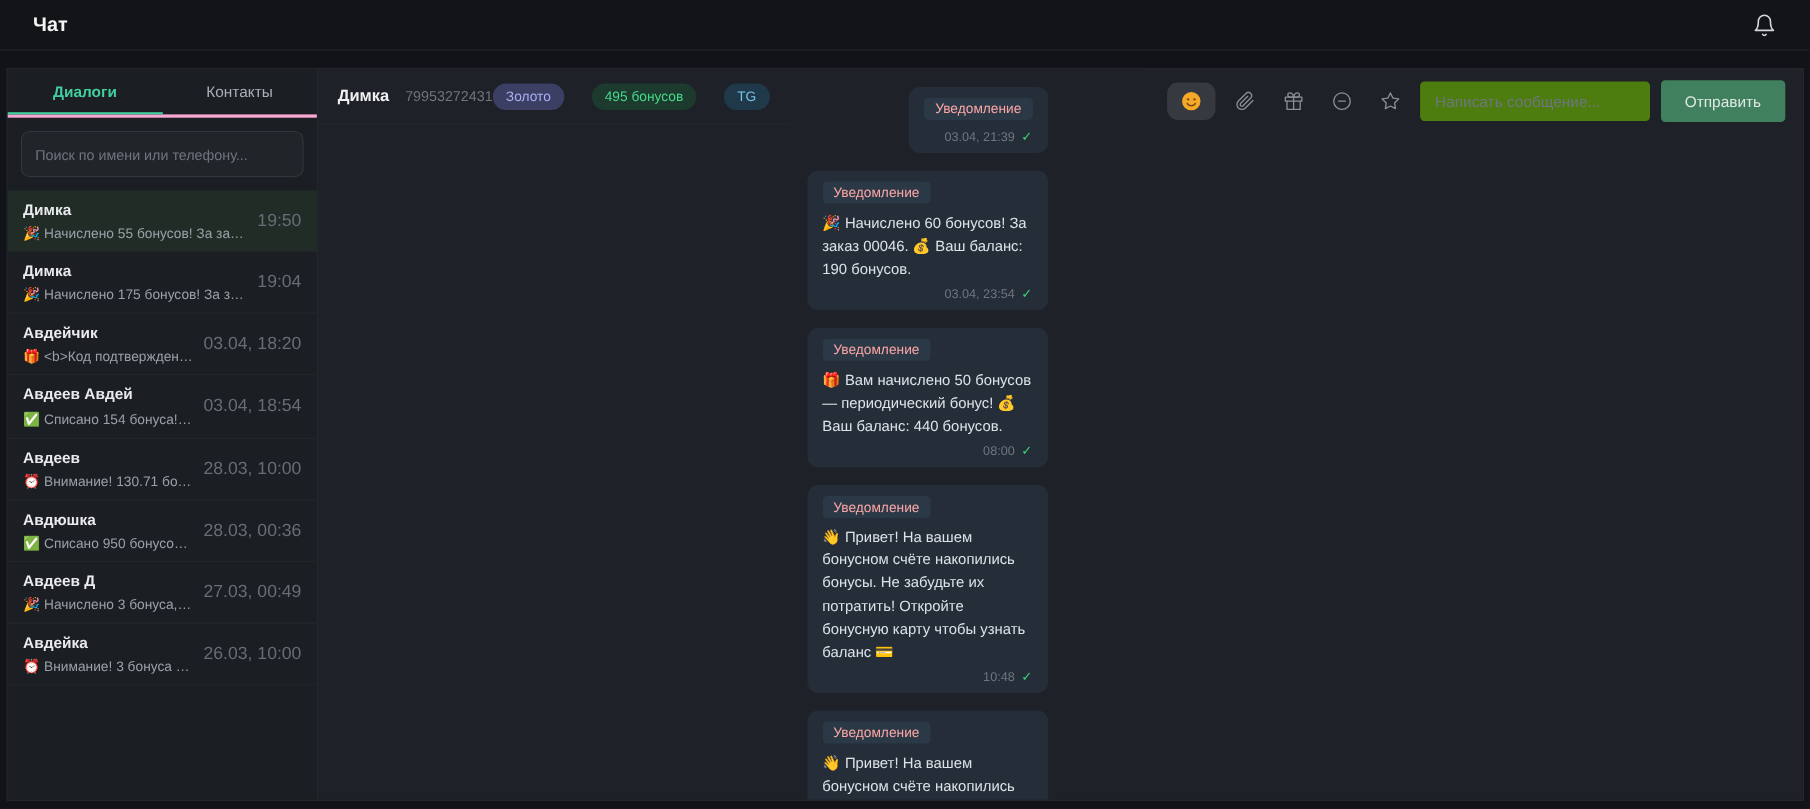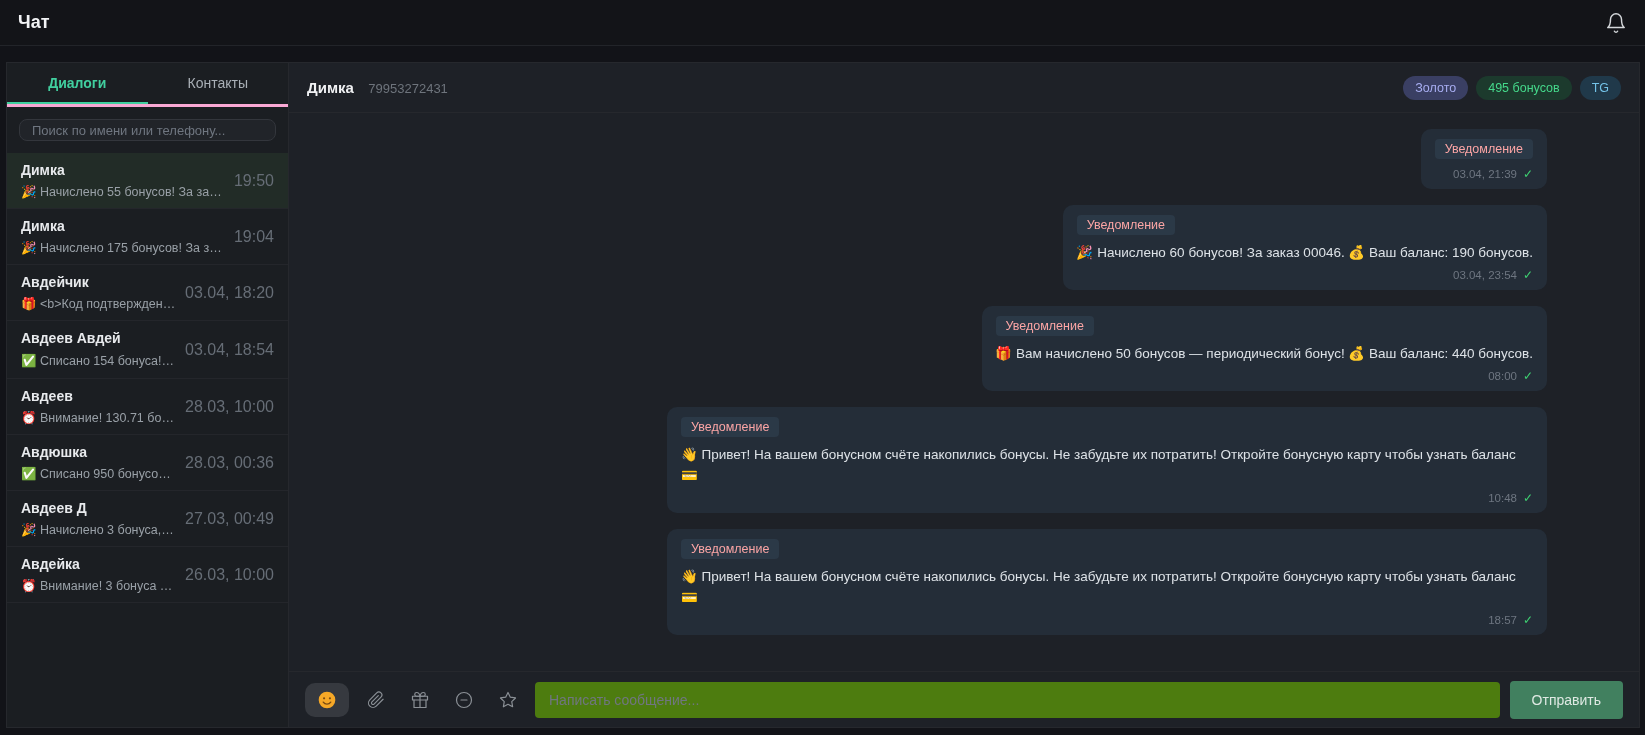--- a/index.html
+++ b/index.html
@@ -2,58 +2,58 @@
 <html><head>
 <meta charset="utf-8">
 <style>
   * { margin:0; padding:0; box-sizing:border-box; }
   html,body { width:1645px; height:735px; background:#121318; overflow:hidden;
     font-family:"Liberation Sans", sans-serif; color:#e6e8eb; }
 
   
   .app-header { position:absolute; top:0; left:0; right:0; height:46px;
     background:#131418; border-bottom:1px solid #222429;
-    display:flex; align-items:center; justify-content:space-between; padding:0 18px; }
+    display:flex; align-items:center; justify-content:space-between; padding:0 30px; }
   .app-title { font-size:18px; font-weight:bold; color:#f2f3f5; }
   .bell-btn { background:none; border:none; cursor:pointer; display:flex; align-items:center; }
   .bell-btn svg { stroke:#d4d7da; }
 
   
   .main { position:absolute; top:62px; left:6px; right:5px; bottom:7px;
     display:flex; border:1px solid #26282d; background:#1b1e22; }
 
   
   .sidebar { width:282px; min-width:282px; background:#1b1e22;
     border-right:1px solid #26282d; display:flex; flex-direction:column; }
   .tabs { display:flex; height:44px; border-bottom:3px solid #f9a8d4; }
   .tab { flex:1; display:flex; align-items:center; justify-content:center;
     font-size:14px; color:#a9afb6; cursor:pointer; border-bottom:2px solid transparent; }
   .tab.active { color:#41cf9f; border-bottom-color:#41cf9f; font-weight:bold; }
   .search-wrap { padding:12px; }
-  .search-wrap input { width:100%; height:22px; background:#212429; border:1px solid #33363c;
+  .search-wrap input { width:100%; height:42px; background:#212429; border:1px solid #33363c;
     border-radius:8px; color:#c8ccd1; font-size:13px; padding:0 12px;
     font-family:"Liberation Sans", sans-serif; }
   .search-wrap input::placeholder { color:#6f7680; }
   .dialog-list { flex:1; overflow:hidden; }
   .dialog-item { display:flex; align-items:center; justify-content:space-between;
     padding:9px 14px; border-bottom:1px solid #24262b; cursor:pointer; min-height:56px; }
   .dialog-item.selected { background:#222c27; }
   .d-left { flex:1; min-width:0; margin-right:8px; }
   .d-name { font-size:14px; font-weight:bold; color:#e8eaed; margin-bottom:6px; }
   .d-preview { font-size:12.5px; color:#99a0a7; white-space:nowrap; overflow:hidden;
     text-overflow:ellipsis; }
   .d-time { font-size:16px; color:#666d76; white-space:nowrap; }
 
   
-  .chat { flex:1; display:flex; flex-direction:column; background:#1e2127; min-width:0; }
+  .chat { flex:1; display:flex; flex-direction:row; background:#1e2127; min-width:0; }
   .chat-header { height:50px; min-height:50px; display:flex; align-items:center;
     justify-content:space-between; padding:0 18px; border-bottom:1px solid #26282d; }
   .ch-name { font-size:15px; font-weight:bold; color:#f0f1f3; }
   .ch-phone { font-size:13px; color:#6e747c; margin-left:10px; }
-  .ch-badges { display:flex; align-items:center; gap:8px; }
+  .ch-badges { display:flex; align-items:center; gap:25px; }
   .badge { font-size:12.5px; padding:5px 12px; border-radius:13px; white-space:nowrap; }
 
   .messages { flex:1; display:flex; flex-direction:column; gap:16px;
     padding:16px 92px 16px 16px; align-items:flex-end; overflow:hidden; }
   .msg-row { max-width:100%; }
   .bubble { background:#242d38; border-radius:10px; padding:10px 14px 8px 14px;
     max-width:880px; display:inline-block; }
   .chip-row { margin-bottom:8px; }
   .chip { display:inline-block; background:#2b3947; color:#fca5a5; font-size:12.5px;
     padding:3px 10px; border-radius:4px; }

